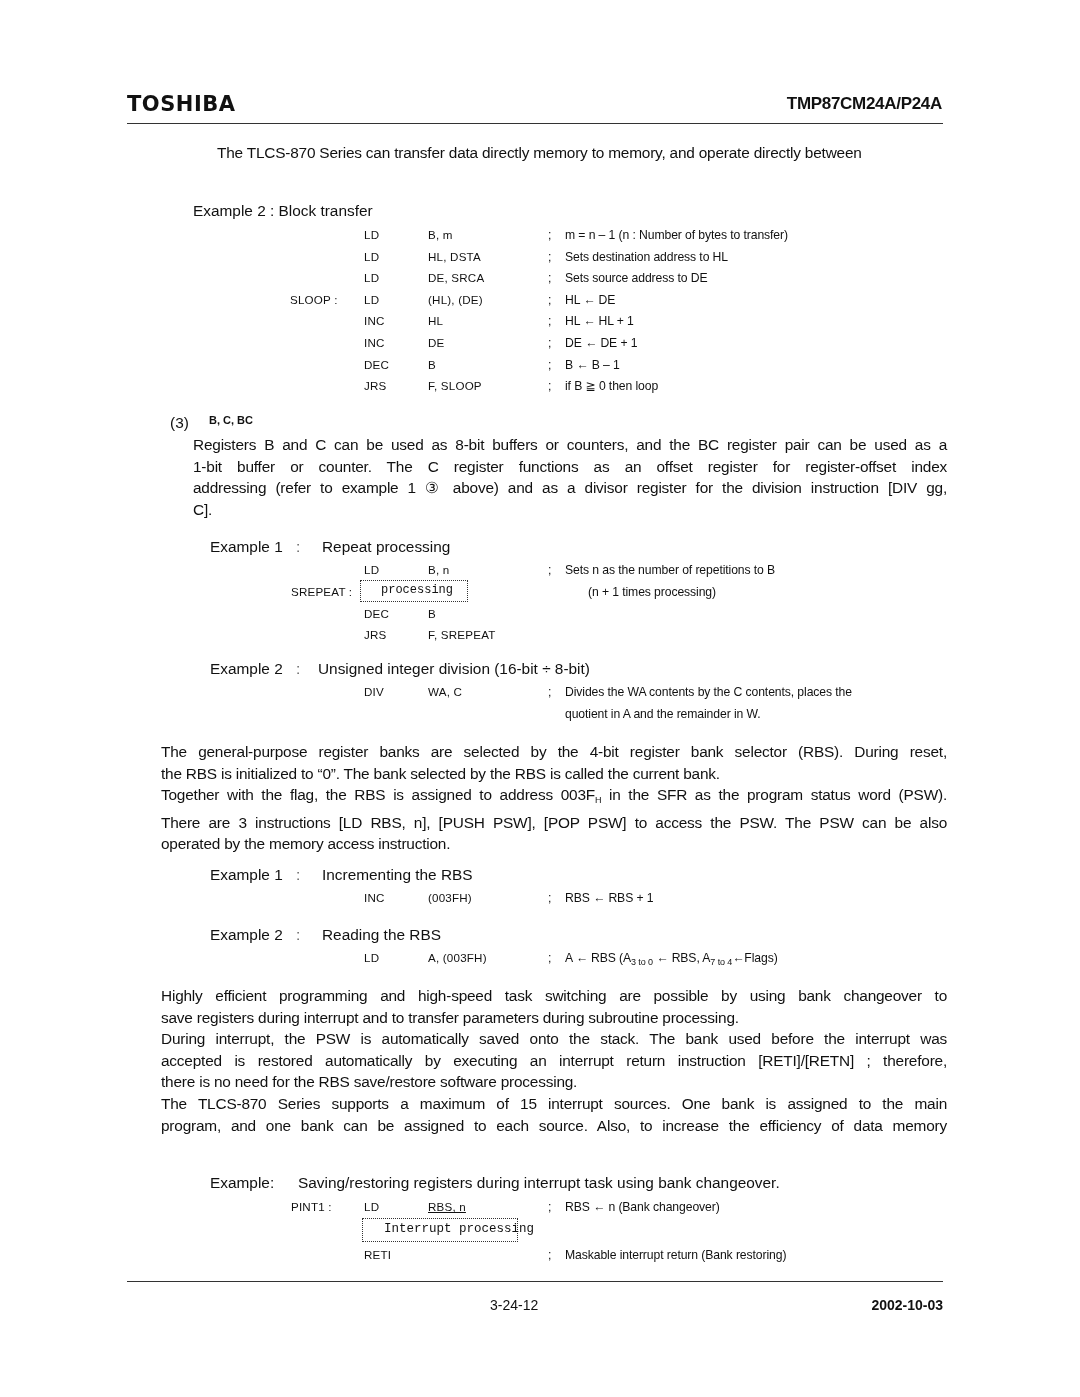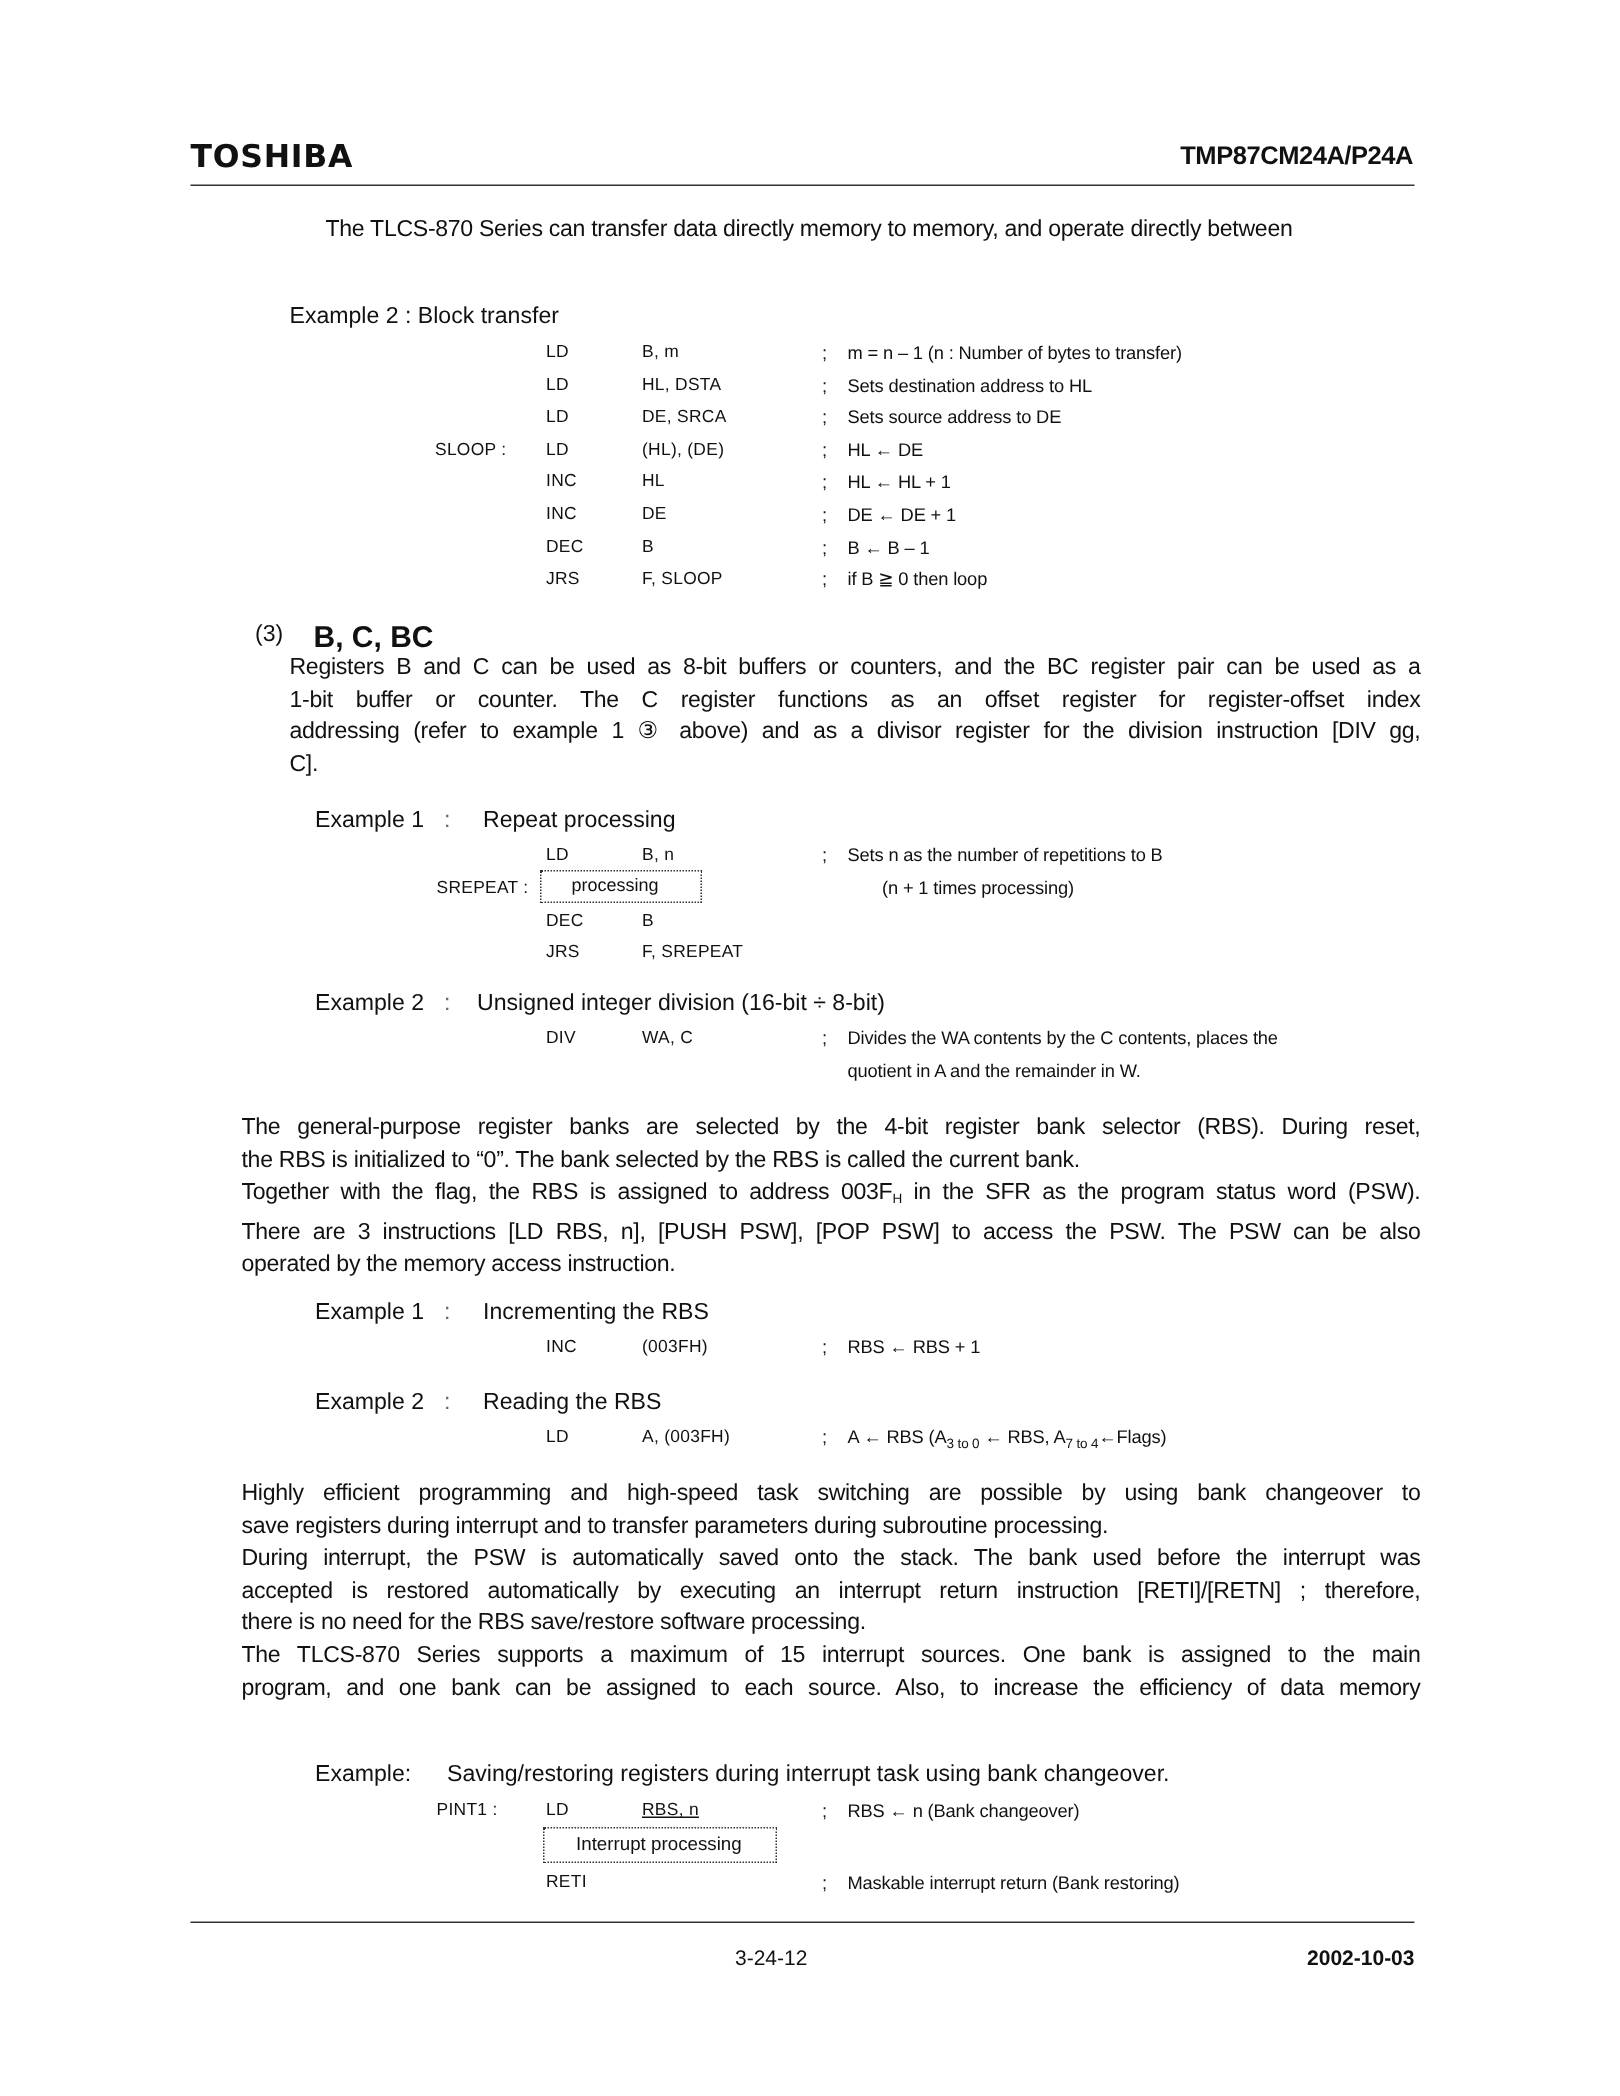--- a/index.html
+++ b/index.html
@@ -7,21 +7,21 @@
   .abs { position: absolute; white-space: nowrap; }
   .logo { left: 127px; top: 92px; font-size: 21px; font-weight: 900; letter-spacing: 0.5px; font-family: "DejaVu Sans", sans-serif; }
   .partno { right: 138px; top: 94px; font-size: 17px; font-weight: bold; letter-spacing: -0.3px; }
   .rule { position: absolute; left: 127px; width: 816px; height: 1px; background: #333; }
   .para { position: absolute; font-size: 15.4px; line-height: 21.6px; letter-spacing: -0.2px; }
   .para .l { display: block; white-space: nowrap; }
   .just { text-align: justify; text-align-last: justify; }
   .heading { font-size: 15.4px; }
   .code { font-size: 11.6px; letter-spacing: 0.2px; }
   .cmt { font-size: 12.2px; letter-spacing: -0.1px; }
-  .dotbox { position: absolute; border: 1px dotted #333; }
+  .dotbox { position: absolute; border: 1px dotted #333; font-family: Liberation Mono, monospace; }
   .footer-num { left: 490px; top: 1297px; font-size: 14px; font-weight: normal; }
   .footer-date { right: 137px; top: 1297px; font-size: 14px; font-weight: bold; }
   sub { font-size: 9px; vertical-align: -3px; }
 </style>
 </head>
 <body>
 
 <div class="abs logo">TOSHIBA</div>
 <div class="abs partno">TMP87CM24A/P24A</div>
 <div class="rule" style="top:123px;"></div>
@@ -84,21 +84,21 @@
     <div>
       <div class="abs code" style="left: 290px; top: 379.2px;"></div>
       <div class="abs code" style="left: 364px; top: 379.2px;">JRS</div>
       <div class="abs code" style="left: 428px; top: 379.2px;">F, SLOOP</div>
       <div class="abs cmt" style="left: 548px; top: 379.2px;">;</div>
       <div class="abs cmt" style="left: 565px; top: 379.2px;">if B ≧ 0 then loop</div>
     </div>
   </div>
 
 <div class="abs heading" style="left:170px; top:414px;">(3)</div>
-<div class="abs heading" style="left:209px; top:414px; font-weight:bold; font-size:20px;">B, C, BC</div>
+<div class="abs heading" style="left:209px; top:414px; font-weight:bold; font-size:11px;">B, C, BC</div>
 <div class="para" style="left:193px; top:434px; width:754px;">
   <span class="l just">Registers B and C can be used as 8-bit buffers or counters, and the BC register pair can be used as a</span>
   <span class="l just">1-bit buffer or counter.  The C register functions as an offset register for register-offset index</span>
   <span class="l just">addressing (refer to example 1 ③ above) and as a divisor register for the division instruction [DIV gg,</span>
   <span class="l">C].</span>
 </div>
 
 <div class="abs heading" style="left:210px; top:538px;">Example 1</div>
 <div class="abs heading" style="left:296px; top:538px; color:#666;">:</div>
 <div class="abs heading" style="left:322px; top:538px;">Repeat processing</div>

